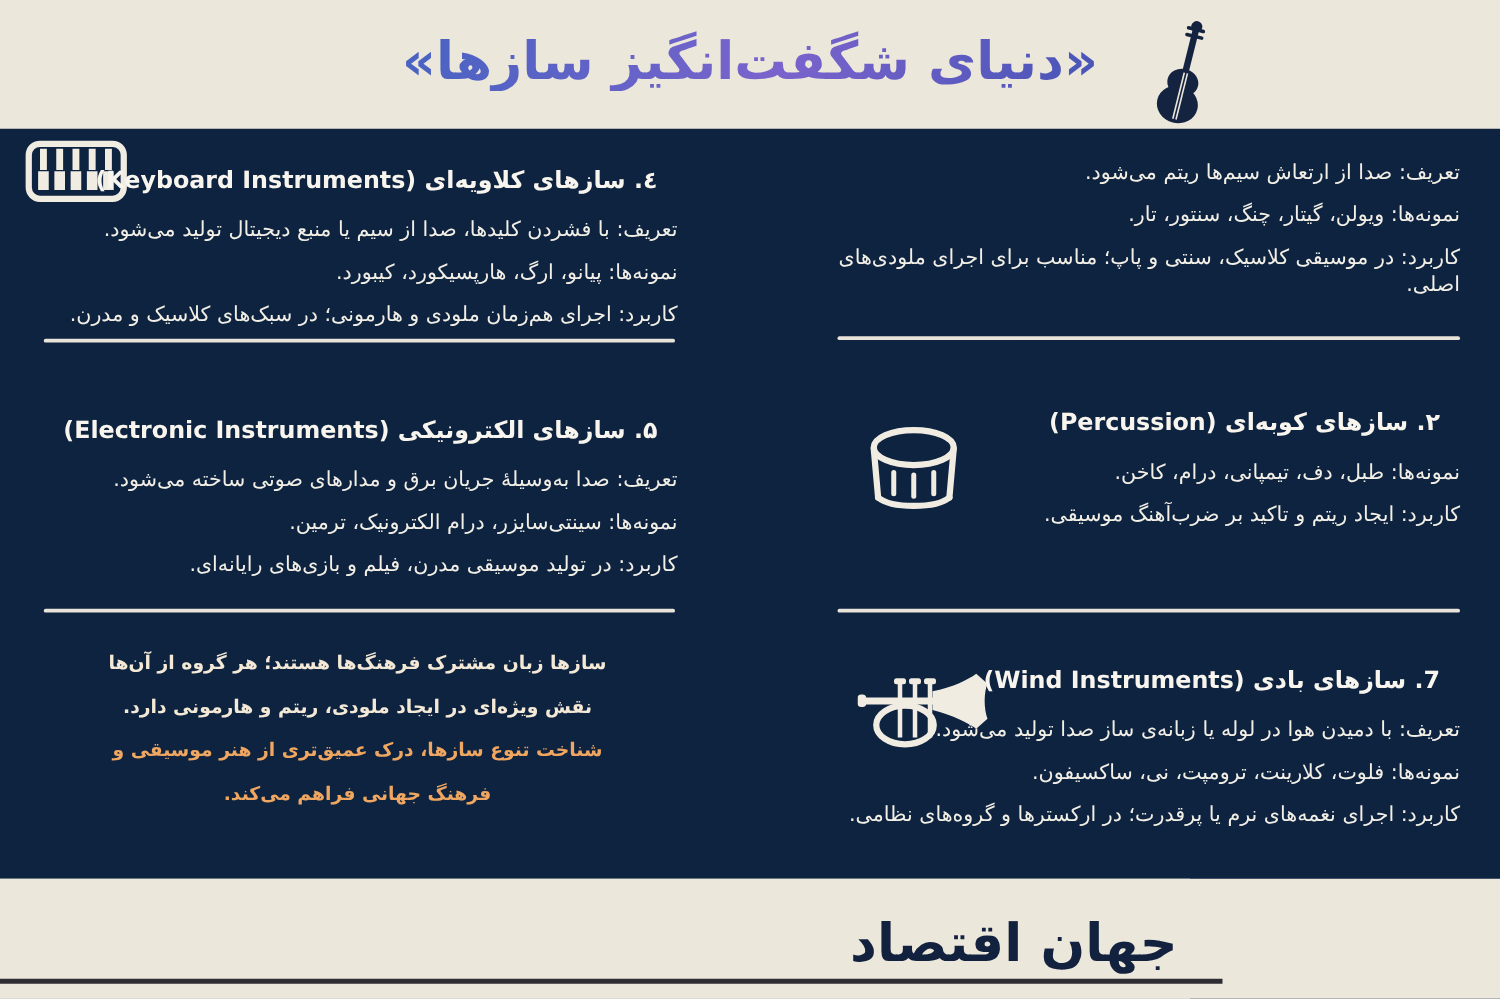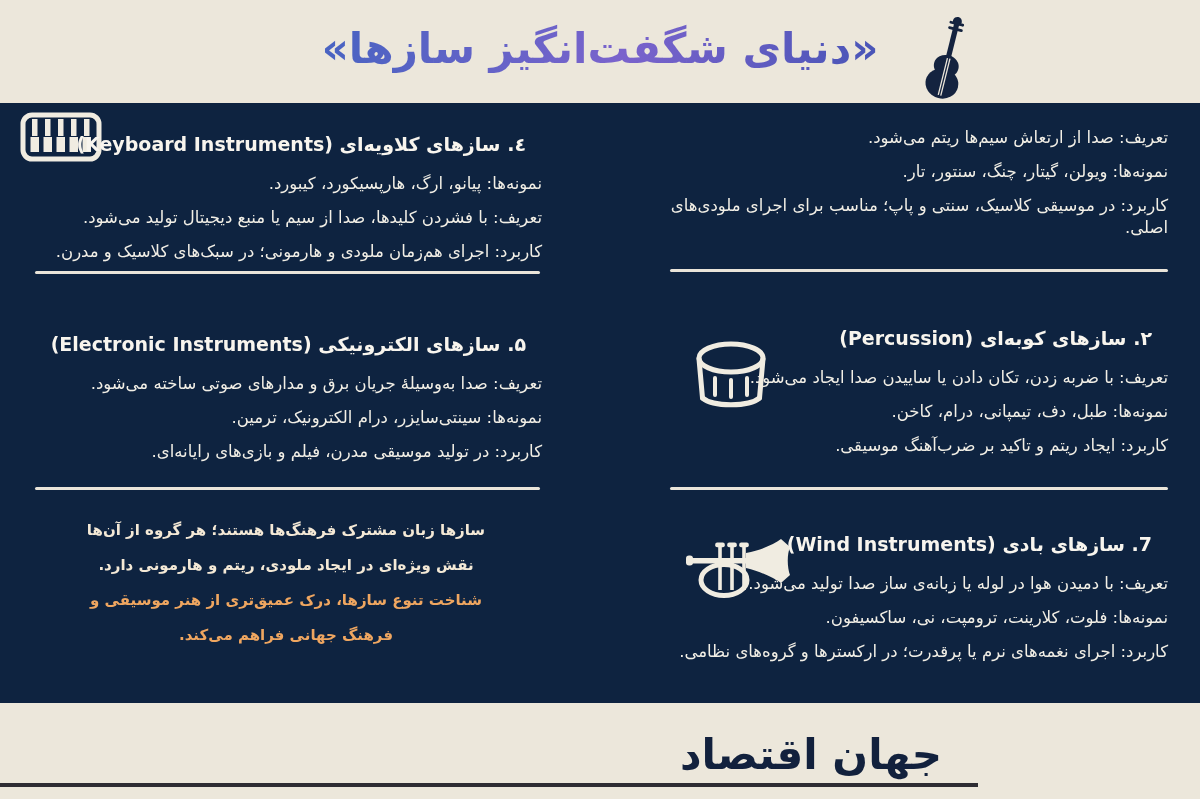--- a/index.html
+++ b/index.html
@@ -89,21 +89,20 @@
 
     <div class="block b-right s1">
       <p>تعریف: صدا از ارتعاش سیم‌ها ریتم می‌شود.</p>
       <p>نمونه‌ها: ویولن، گیتار، چنگ، سنتور، تار.</p>
       <p>کاربرد: در موسیقی کلاسیک، سنتی و پاپ؛ مناسب برای اجرای ملودی‌های اصلی.</p>
     </div>
     <div class="divider d-r1"></div>
 
     <div class="block b-right s2">
       <h2>۲. سازهای کوبه‌ای (Percussion)</h2>
-      <p>تعریف: با ضربه زدن، تکان دادن یا ساییدن صدا ایجاد می‌شود.</p>
       <p>نمونه‌ها: طبل، دف، تیمپانی، درام، کاخن.</p>
       <p>کاربرد: ایجاد ریتم و تاکید بر ضرب‌آهنگ موسیقی.</p>
     </div>
     <svg class="icon drum-icon" width="86" height="80" viewBox="0 0 86 80">
       <g fill="none" stroke="#f0ece1" stroke-width="5" stroke-linecap="round">
         <ellipse cx="43" cy="21" rx="32" ry="14"></ellipse>
         <path d="M11,22 L14.5,61"></path>
         <path d="M75,22 L71.5,61"></path>
         <path d="M14.5,61 C25,70 61,70 71.5,61"></path>
         <path d="M27,41 L27,58" stroke-width="4"></path>
@@ -147,22 +146,22 @@
         <rect x="38" y="7" width="5.5" height="17"></rect>
           <rect x="36.5" y="25" width="8.5" height="15"></rect>
         <rect x="51" y="7" width="5.5" height="17"></rect>
           <rect x="49.5" y="25" width="8.5" height="15"></rect>
         <rect x="64" y="7" width="5.5" height="17"></rect>
           <rect x="62.5" y="25" width="8.5" height="15"></rect>
       </g>
     </svg>
     <div class="block b-left s4">
       <h2>٤. سازهای کلاویه‌ای (Keyboard Instruments)</h2>
+      <p>تعریف: با فشردن کلیدها، صدا از سیم یا منبع دیجیتال تولید می‌شود.</p>
       <p>نمونه‌ها: پیانو، ارگ، هارپسیکورد، کیبورد.</p>
-      <p>تعریف: با فشردن کلیدها، صدا از سیم یا منبع دیجیتال تولید می‌شود.</p>
       <p>کاربرد: اجرای هم‌زمان ملودی و هارمونی؛ در سبک‌های کلاسیک و مدرن.</p>
     </div>
     <div class="divider d-l1"></div>
 
     <div class="block b-left s5">
       <h2>۵. سازهای الکترونیکی (Electronic Instruments)</h2>
       <p>تعریف: صدا به‌وسیلهٔ جریان برق و مدارهای صوتی ساخته می‌شود.</p>
       <p>نمونه‌ها: سینتی‌سایزر، درام الکترونیک، ترمین.</p>
       <p>کاربرد: در تولید موسیقی مدرن، فیلم و بازی‌های رایانه‌ای.</p>
     </div>

